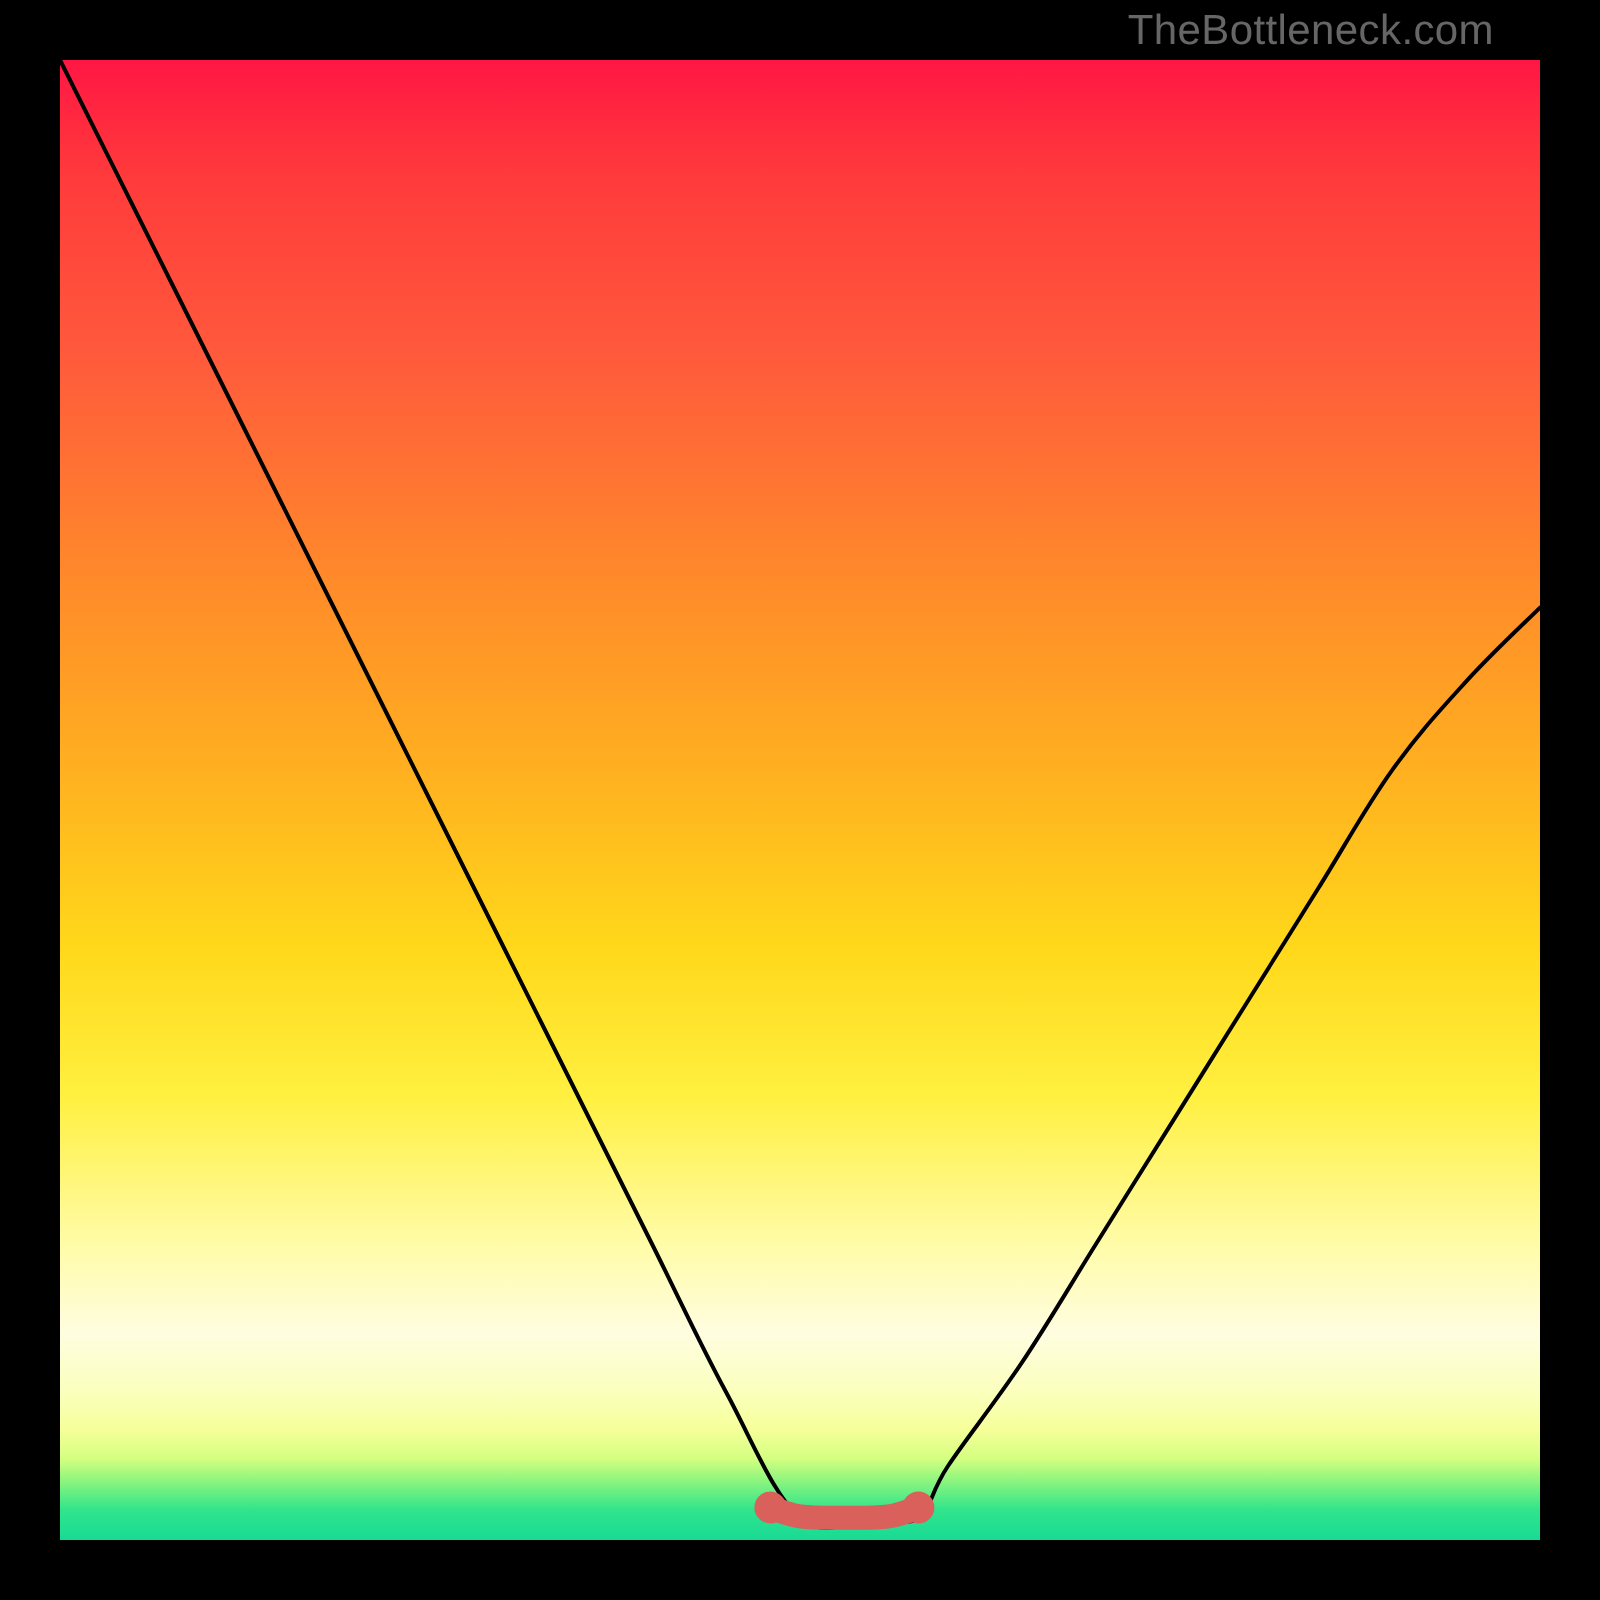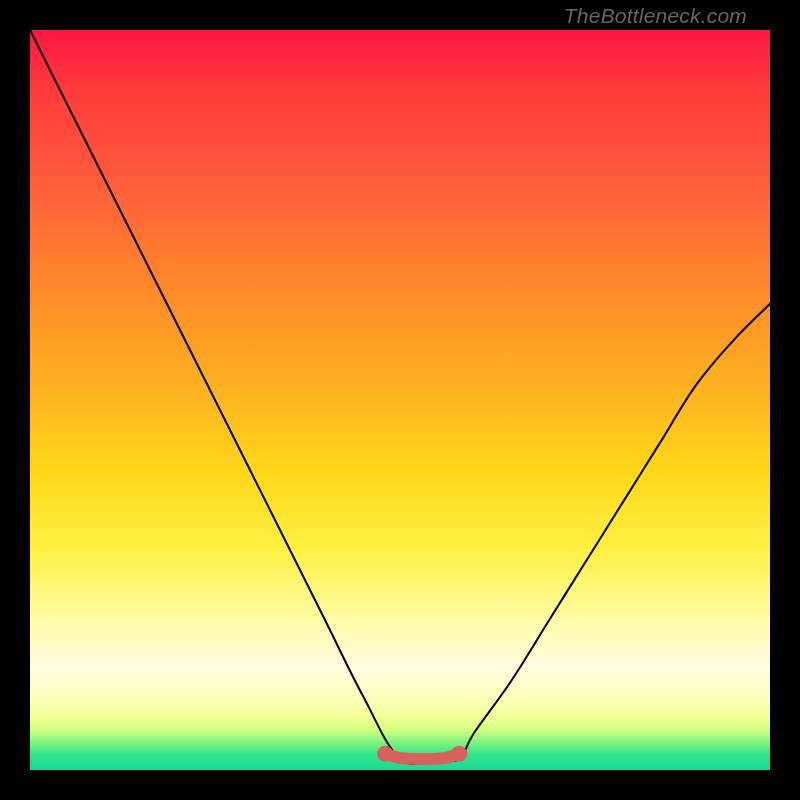--- a/index.html
+++ b/index.html
@@ -9,21 +9,20 @@
     height: 800px;
     background: #000;
     overflow: hidden;
     font-family: Arial, Helvetica, sans-serif;
   }
   .frame {
     position: relative;
     width: 757px;
     height: 800px;
     background: #000;
-    font-style: italic;
   }
   .plot-area {
     position: absolute;
     left: 30px;
     top: 30px;
     width: 740px;
     height: 740px;
     
     background: linear-gradient(
       to bottom,

